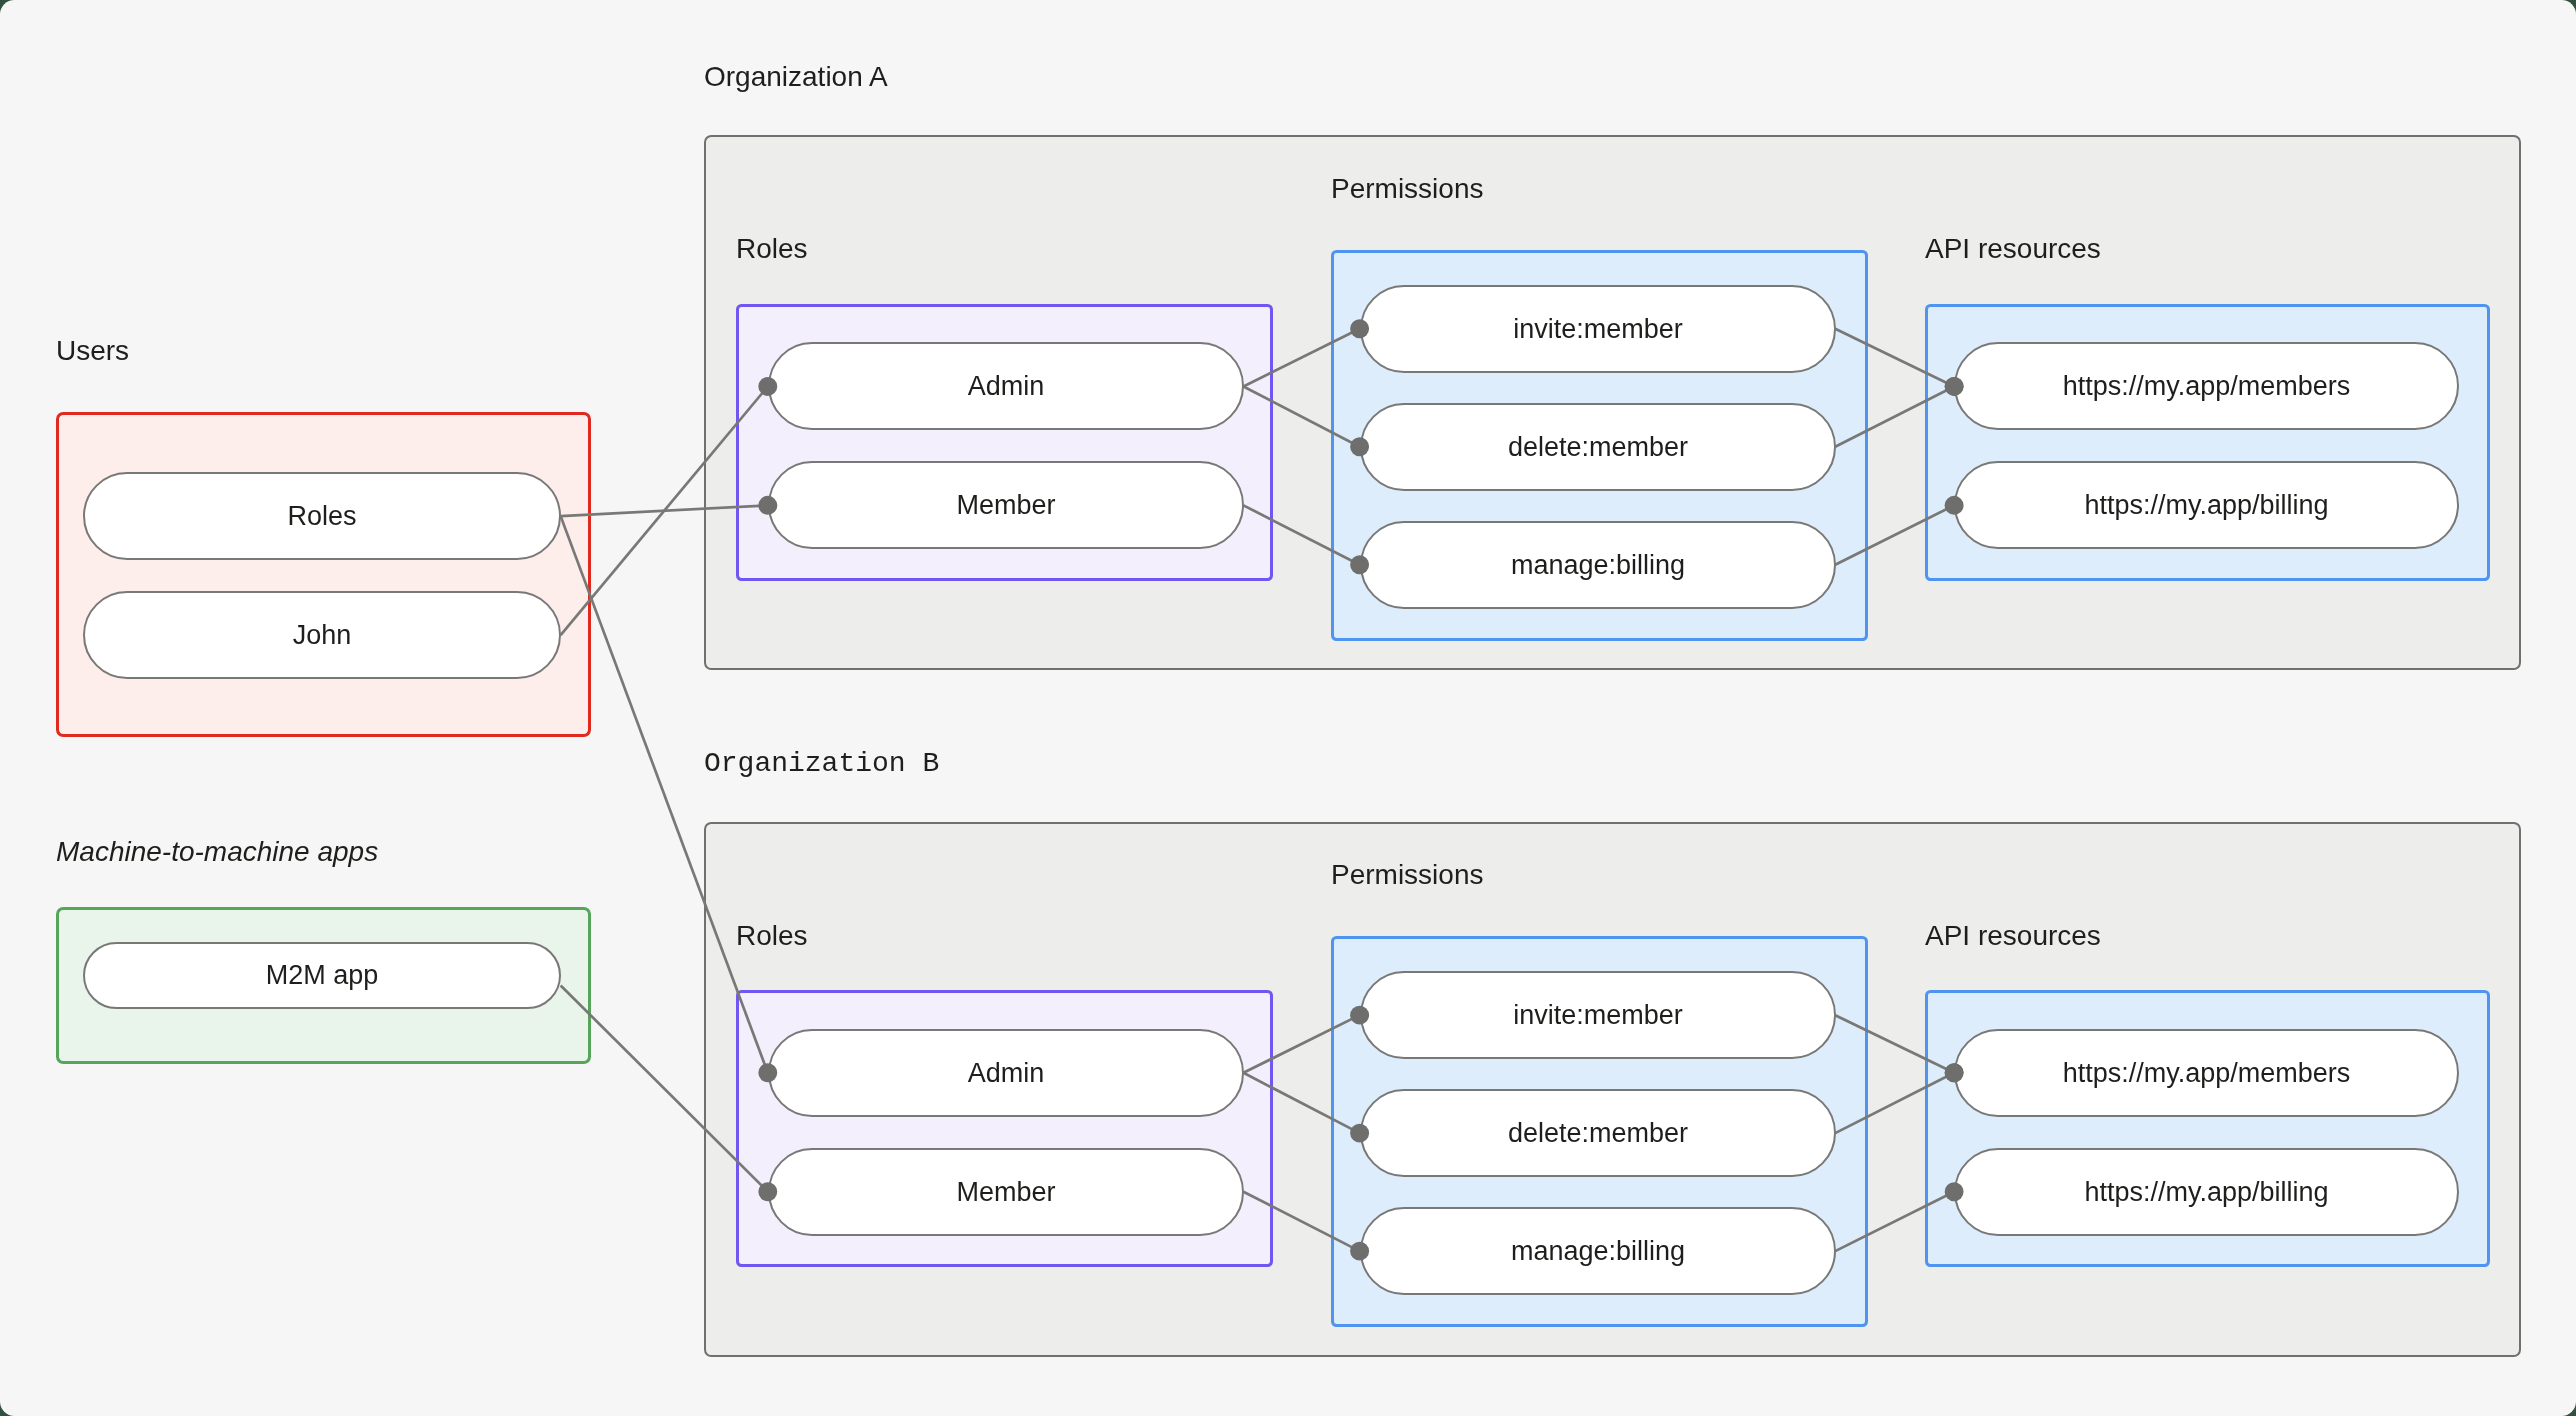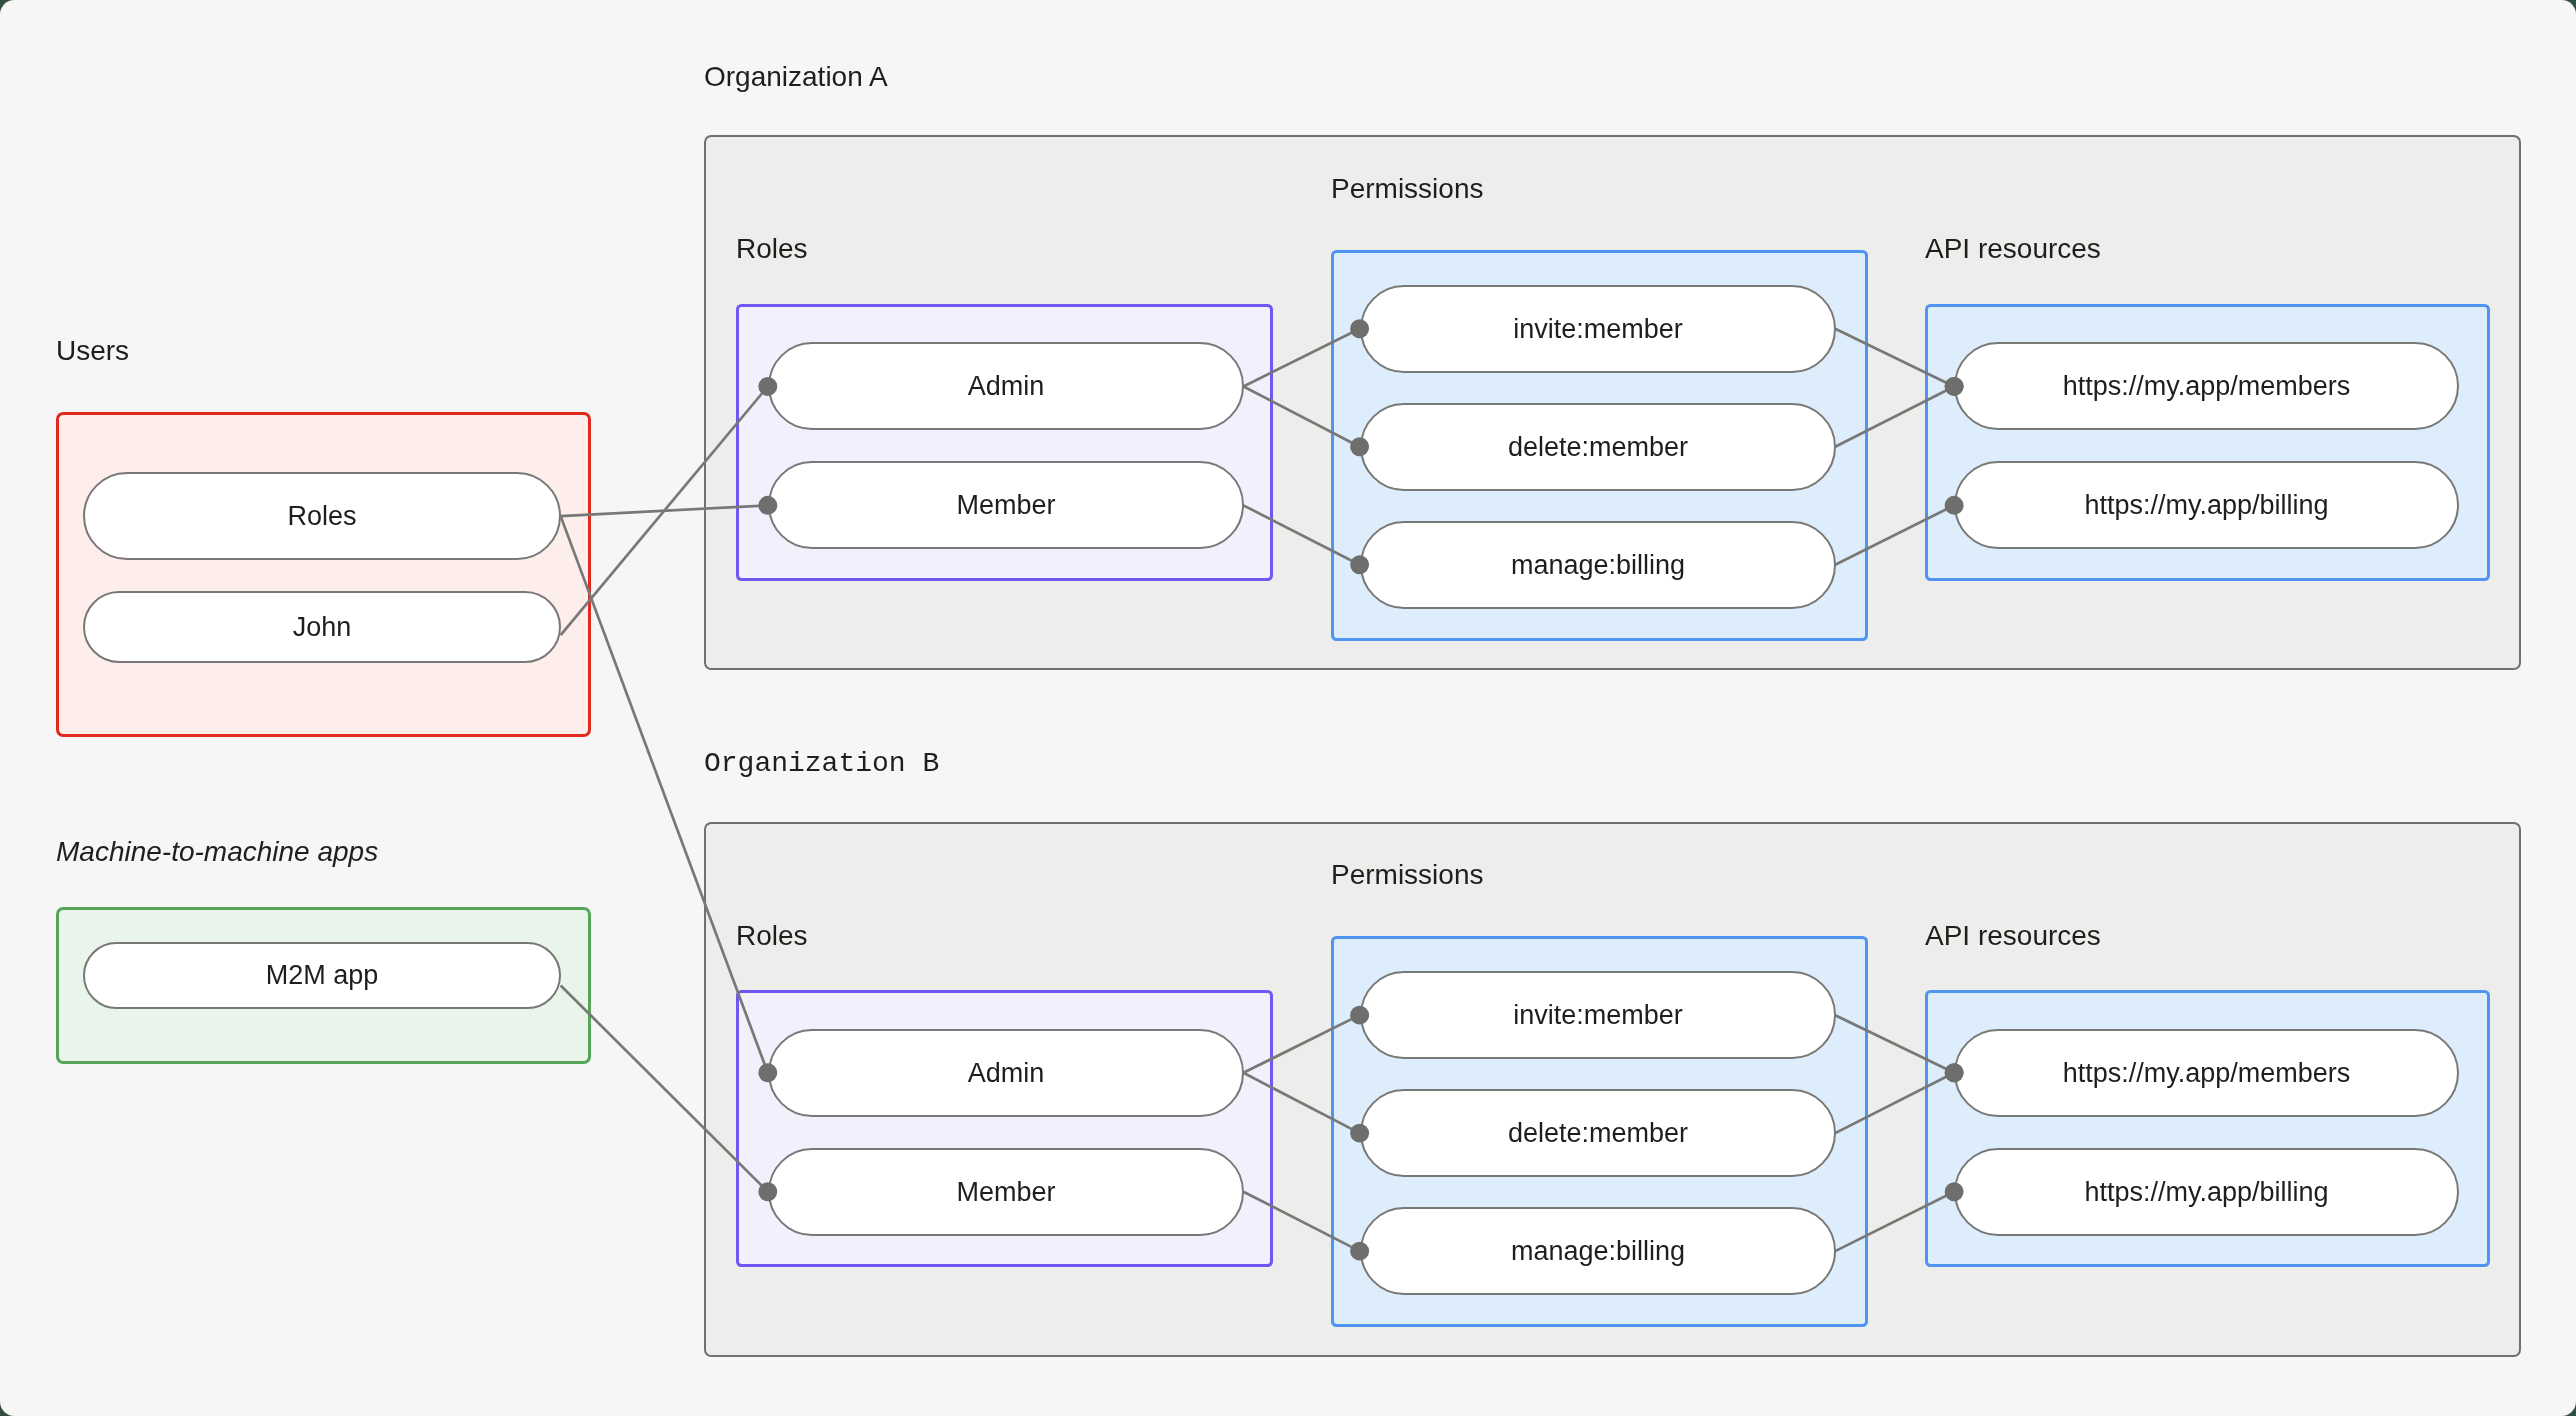--- a/index.html
+++ b/index.html
@@ -75,21 +75,21 @@
   }
 </style>
 </head>
 <body>
 
 <div class="stage">
 
   <div class="section-label" style="left:56px;top:329px;text-align:right;">Users</div>
   <div class="group-box users-box" style="left:56px;top:412px;width:535px;height:325px;"></div>
   <div class="pill" style="left:83px;top:472px;width:478px;height:88px;">Roles</div>
-  <div class="pill" style="left:83px;top:591px;width:478px;height:72px;">John</div>
+  <div class="pill" style="left:83px;top:591px;width:478px;height:88px;">John</div>
 
   <div class="section-label" style="left:56px;top:830px;font-style:italic;">Machine-to-machine apps</div>
   <div class="group-box m2m-box" style="left:56px;top:907px;width:535px;height:157px;"></div>
   <div class="pill" style="left:83px;top:942px;width:478px;height:67px;">M2M app</div>
 
   <div class="section-label" style="left:704px;top:55px;">Organization A</div>
   <div class="group-box org-box" style="left:704px;top:135px;width:1817px;height:535px;"></div>
 
   <div class="section-label" style="left:736px;top:227px;">Roles</div>
   <div class="group-box roles-box" style="left:736px;top:304px;width:537px;height:277px;"></div>

